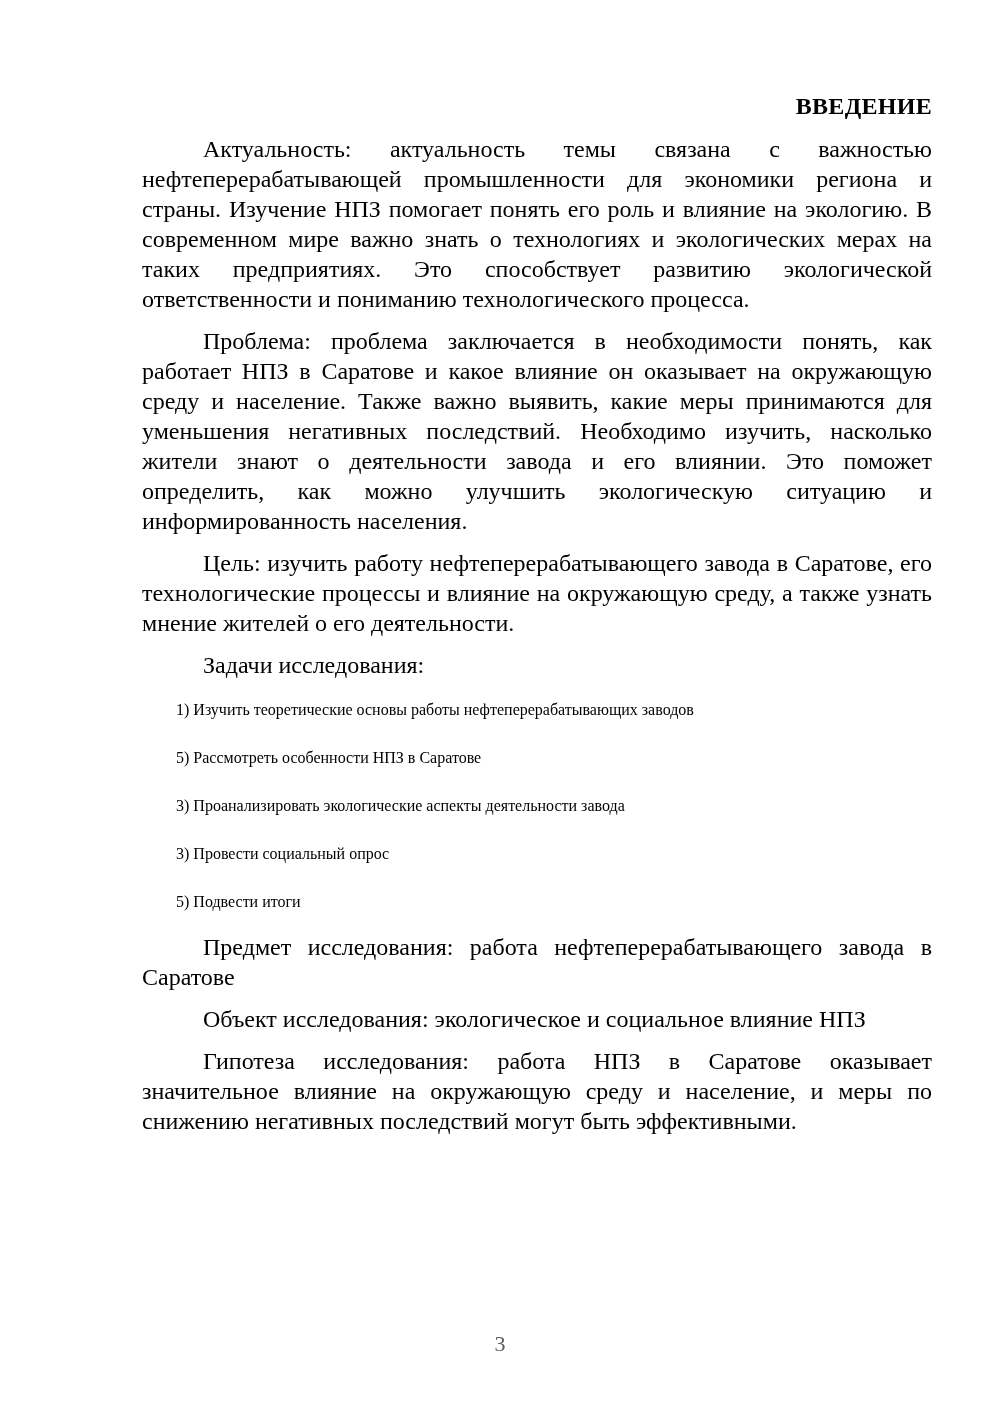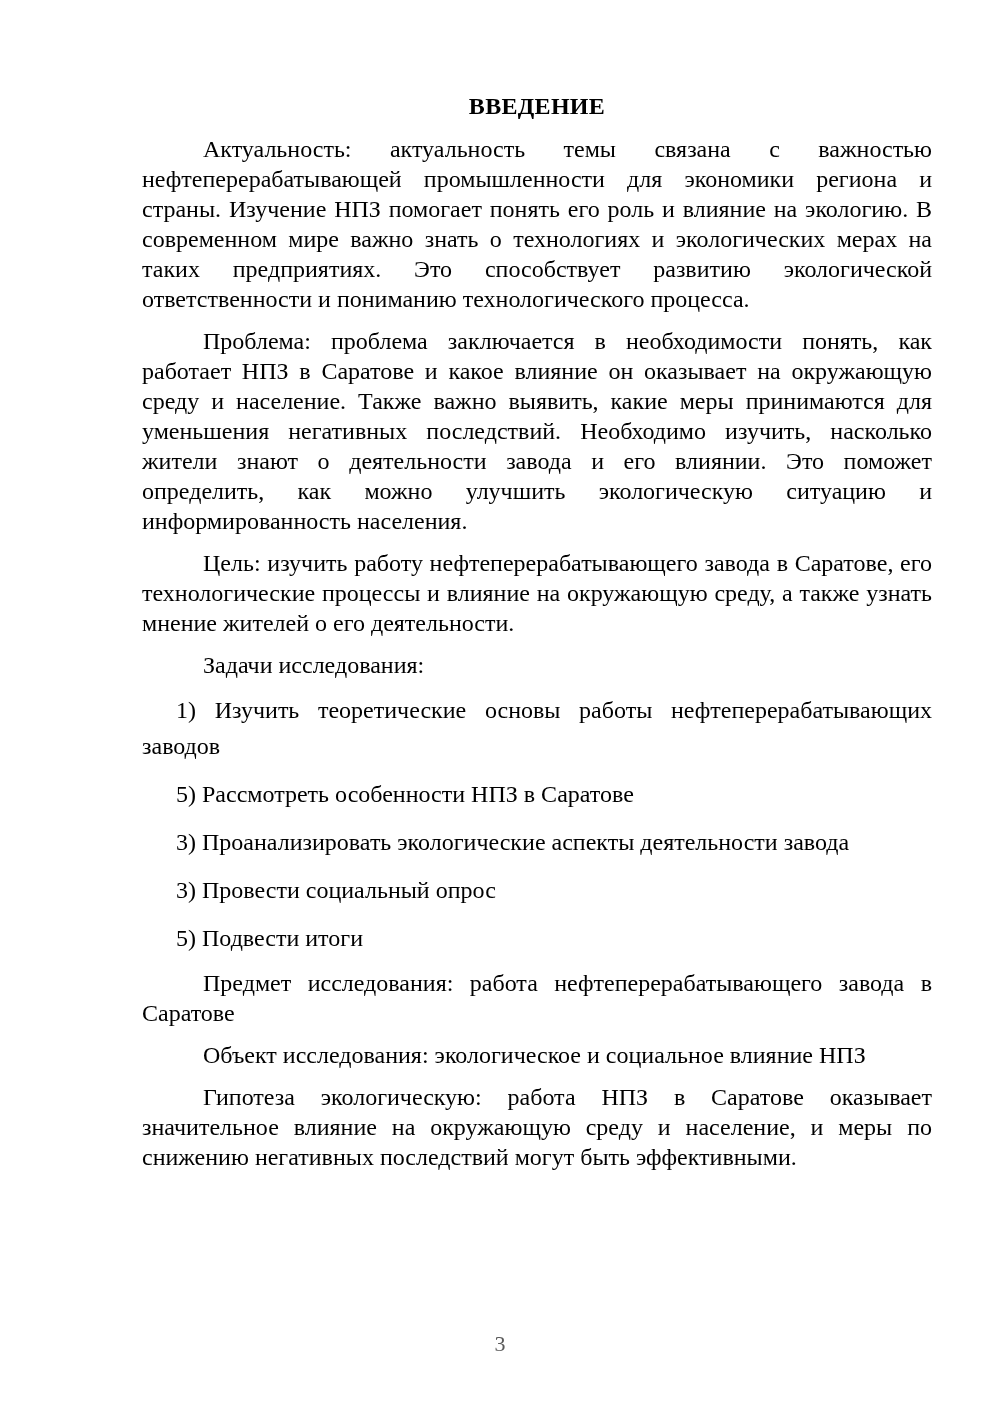--- a/index.html
+++ b/index.html
@@ -26,39 +26,39 @@
   }
   .content {
     position: absolute;
     left: 142px;
     top: 88px;
     width: 790px;
   }
   .doc-title {
     font-size: 24px;
     font-weight: bold;
-    text-align: center;
+    text-align: right;
     line-height: 36px;
     margin: 0 0 10px 0;
     letter-spacing: 0.3px;
   }
   p.para {
     font-size: 24px;
     line-height: 30px;
     margin: 0 0 12px 0;
     text-align: justify;
     text-justify: inter-word;
     text-indent: 61px;
     hyphens: none;
   }
   p.para.last-line-full {
     text-align-last: left;
   }
   p.list-item {
-    font-size: 24px;
+    font-size: 16px;
     line-height: 36px;
     margin: 0 0 12px 0;
     text-align: justify;
     text-indent: 34px;
     text-align-last: left;
   }
   p.list-item.justified-first {
     text-align: justify;
   }
   .page-number {
@@ -96,19 +96,19 @@
     <p class="list-item">3) Проанализировать экологические аспекты деятельности завода</p>
 
     <p class="list-item">3) Провести социальный опрос</p>
 
     <p class="list-item">5) Подвести итоги</p>
 
     <p class="para">Предмет исследования: работа нефтеперерабатывающего завода в Саратове</p>
 
     <p class="para last-line-full">Объект исследования: экологическое и социальное влияние НПЗ</p>
 
-    <p class="para">Гипотеза экологическую: работа НПЗ в Саратове оказывает значительное влияние на окружающую среду и население, и меры по снижению негативных последствий могут быть эффективными.</p>
+    <p class="para">Гипотеза исследования: работа НПЗ в Саратове оказывает значительное влияние на окружающую среду и население, и меры по снижению негативных последствий могут быть эффективными.</p>
 
   </div>
 
   <div class="page-number">3</div>
 
 </div>
 
 </body></html>

